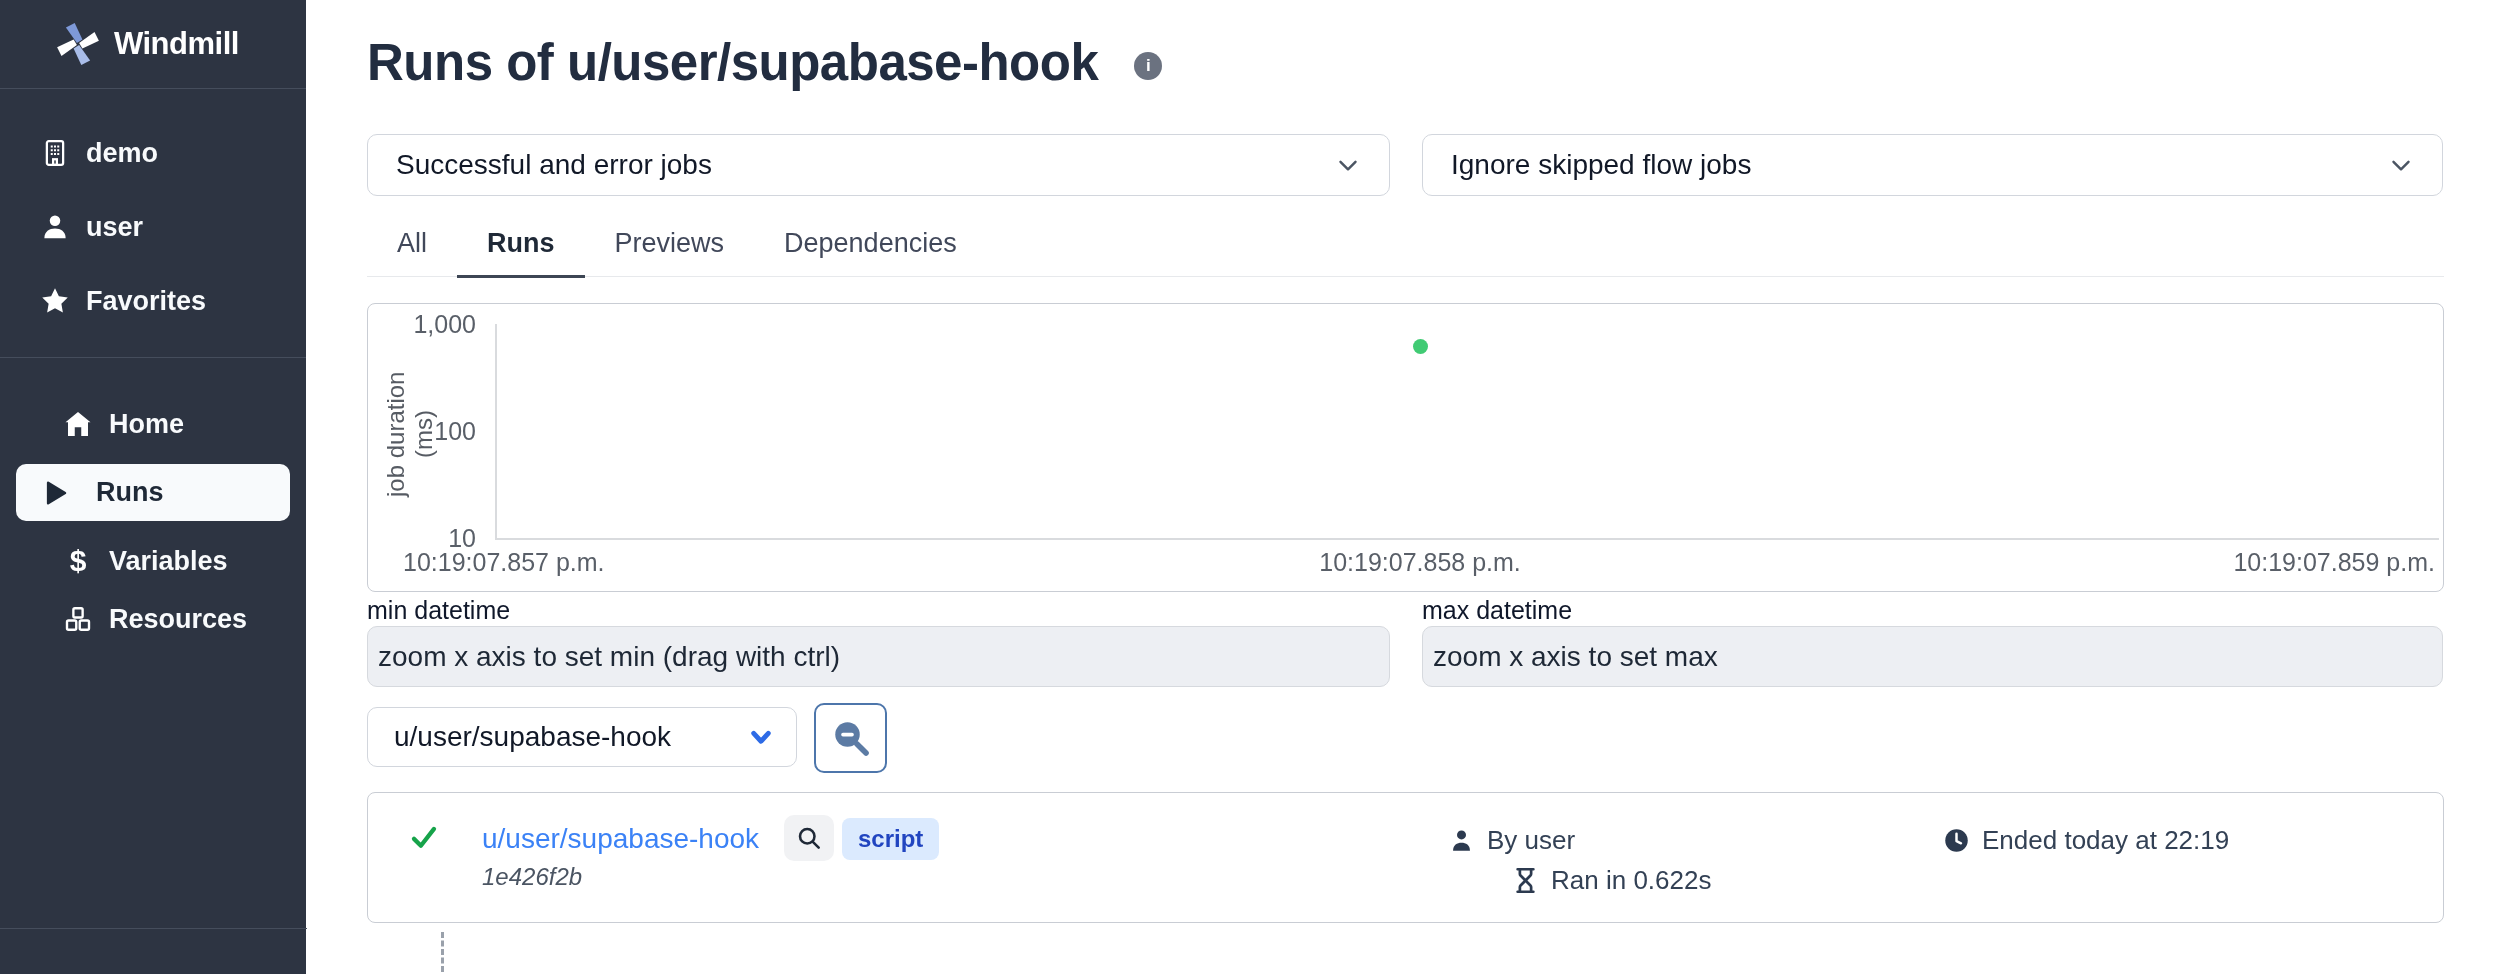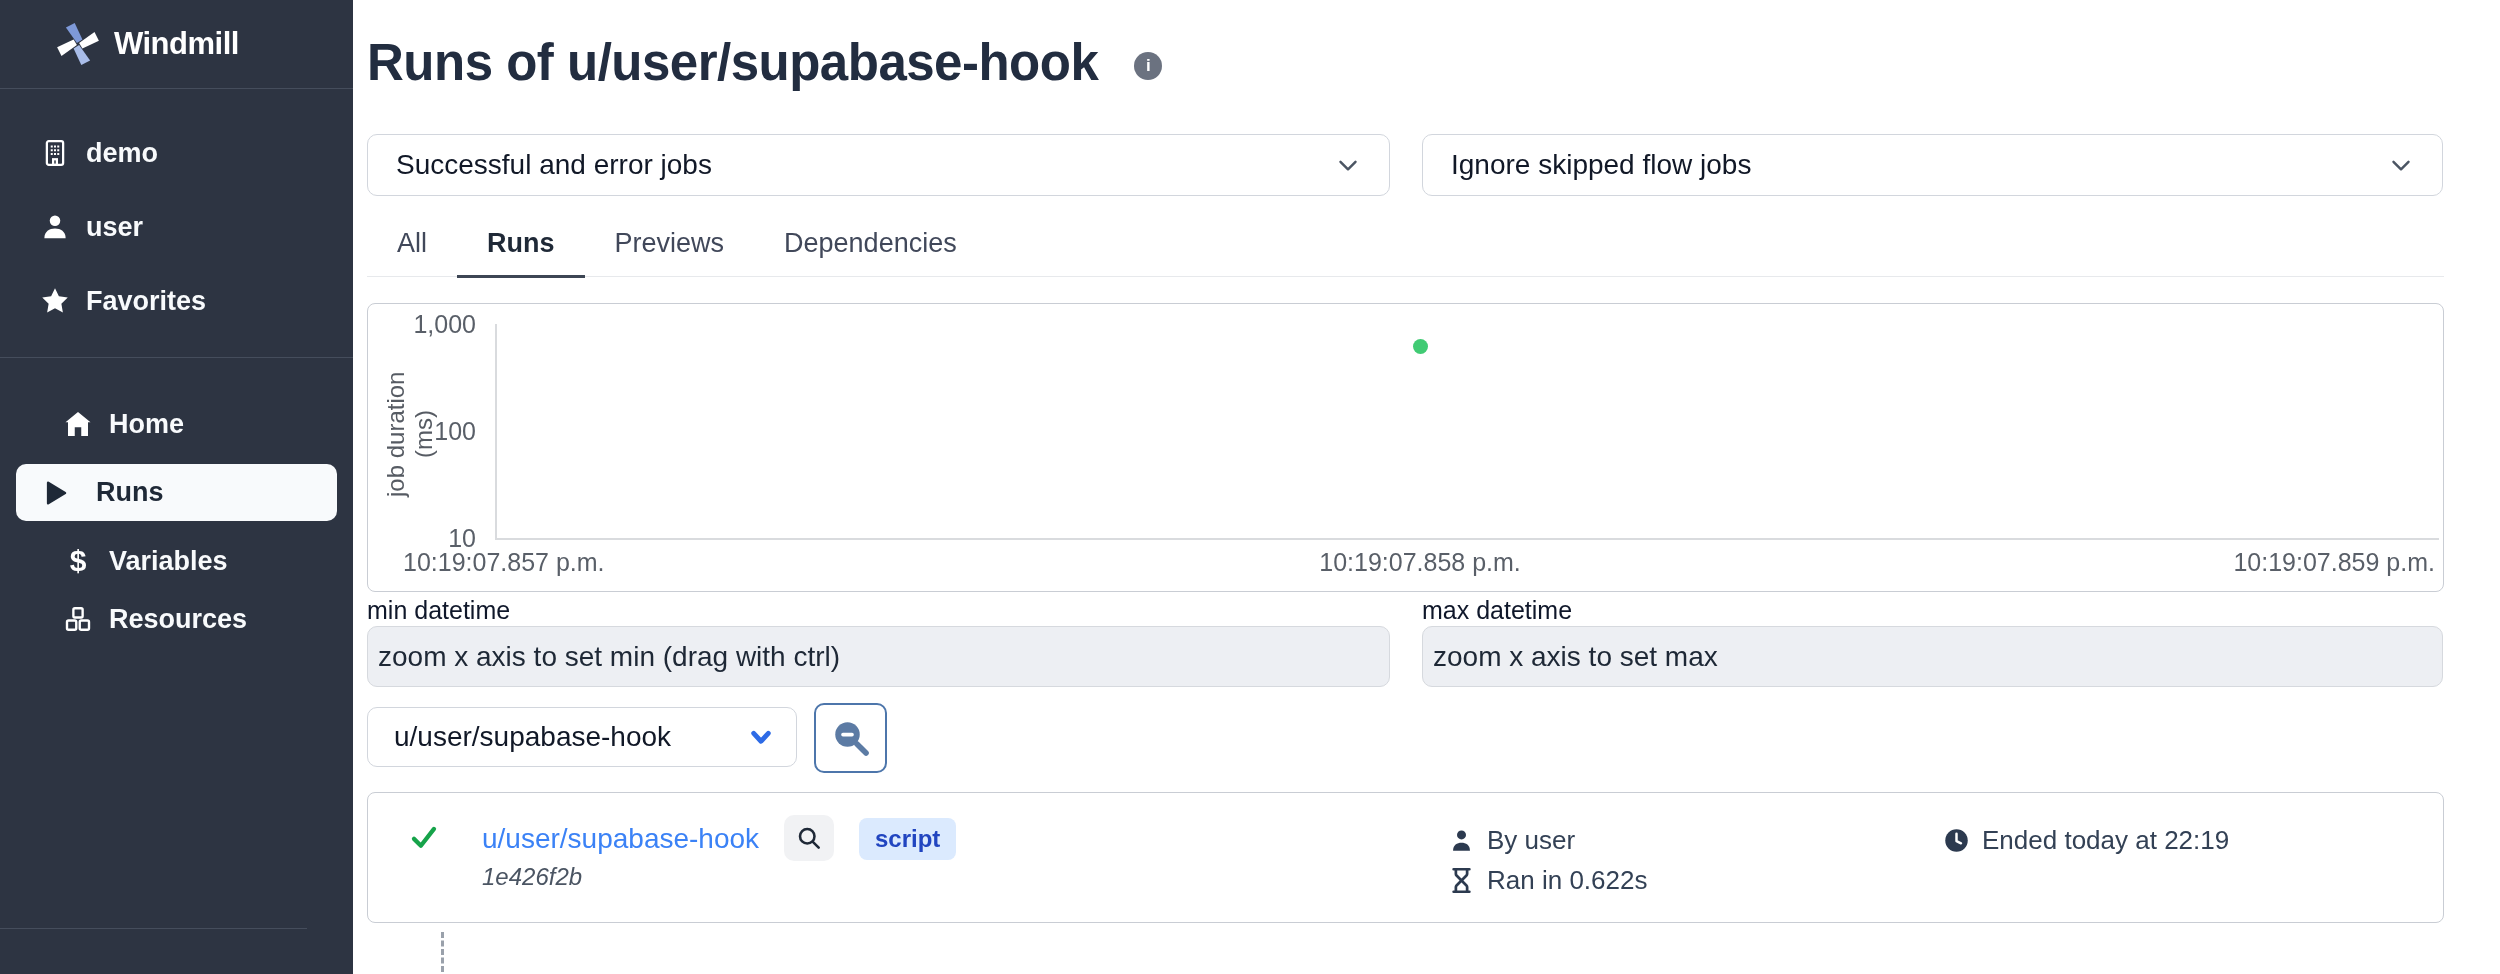--- a/index.html
+++ b/index.html
@@ -1,21 +1,21 @@
 <!DOCTYPE html>
 <html><head>
 <meta charset="utf-8">
 <style>
   * { margin:0; padding:0; box-sizing:border-box; }
   html,body { width:2500px; height:974px; }
   body { font-family:"Liberation Sans", sans-serif; background:#ffffff; color:#1f2937; overflow:hidden; }
   #app { position:relative; width:2500px; height:974px; background:#ffffff; }
 
   
-  .sidebar { position:absolute; left:0; top:0; width:353px; height:974px; background:#2d3442; }
+  .sidebar { position:absolute; left:0; top:0; width:306px; height:974px; background:#2d3442; }
   .logo-row { display:flex; align-items:center; gap:14px; height:89px; padding-left:56px; border-bottom:1px solid #454d5c; }
   .logo-text { color:#ffffff; font-size:31px; font-weight:800; letter-spacing:-0.5px; }
   .side-section { padding-top:46px; }
   .side-item { display:flex; align-items:center; gap:16px; padding-left:40px; height:36px; margin-bottom:38px; cursor:pointer; }
   .side-item .lbl { color:#f8fafc; font-size:27px; font-weight:600; }
   .side-divider { border:none; border-top:1px solid #454d5c; margin:6px 0 0 0; }
   .nav-section { padding-top:48px; }
   .side-item.compact { margin-bottom:22px;margin-left:23px; }
   .side-active { display:flex; align-items:center; gap:26px; margin:14px 16px 22px 16px; padding-left:24px; height:57px; background:#f8fafc; border-radius:10px; cursor:pointer; }
   .side-active .lbl { color:#1f2937; font-size:27px; font-weight:700; }
@@ -58,25 +58,25 @@
   
   #path-select { position:absolute; left:367px; top:707px; width:430px; height:60px; background:#ffffff; border:1.5px solid #d2d6dd; border-radius:10px; display:flex; align-items:center; justify-content:space-between; padding:0 18px 0 26px; cursor:pointer; }
   #path-select .val { font-size:28px; color:#111827; font-weight:500; }
   #search-btn { position:absolute; left:814px; top:703px; width:73px; height:70px; background:#ffffff; border:2px solid #4d76ab; border-radius:10px; display:flex; align-items:center; justify-content:center; cursor:pointer; }
 
   
   .run-card { position:absolute; left:367px; top:792px; width:2077px; height:131px; border:1.5px solid #c9cdd4; border-radius:8px; background:#ffffff; }
   .run-check { position:absolute; left:41px; top:29px; }
   .run-link { position:absolute; left:114px; top:30px; font-size:28px; color:#3b82f6; font-weight:500; text-decoration:none; cursor:pointer; }
   .run-chip { position:absolute; left:416px; top:22px; width:50px; height:46px; background:#f1f2f4; border-radius:10px; display:flex; align-items:center; justify-content:center; cursor:pointer; }
-  .run-badge { position:absolute; left:491px; top:25px; background:#dbeafe; color:#2145c0; font-size:24px; font-weight:700; padding:7px 16px; border-radius:8px; }
+  .run-badge { position:absolute; left:474px; top:25px; background:#dbeafe; color:#2145c0; font-size:24px; font-weight:700; padding:7px 16px; border-radius:8px; }
   .run-id { position:absolute; left:114px; top:70px; font-size:24px; font-style:italic; color:#4b5563; }
   .meta { position:absolute; display:flex; align-items:center; gap:12px; font-size:26px; color:#334155; }
   .meta-by   { left:1080px; top:32px; }
-  .meta-ran  { left:1080px; top:72px;align-items:center; }
+  .meta-ran  { left:1144px; top:72px;align-items:center; }
   .meta-end  { left:1575px; top:32px; }
 
   .connector { position:absolute; left:441px; top:932px; height:40px; border-left:3px dashed #9aa1ab; }
 
   svg { display:block; }
 </style>
 </head>
 <body>
 
 <div id="app">

